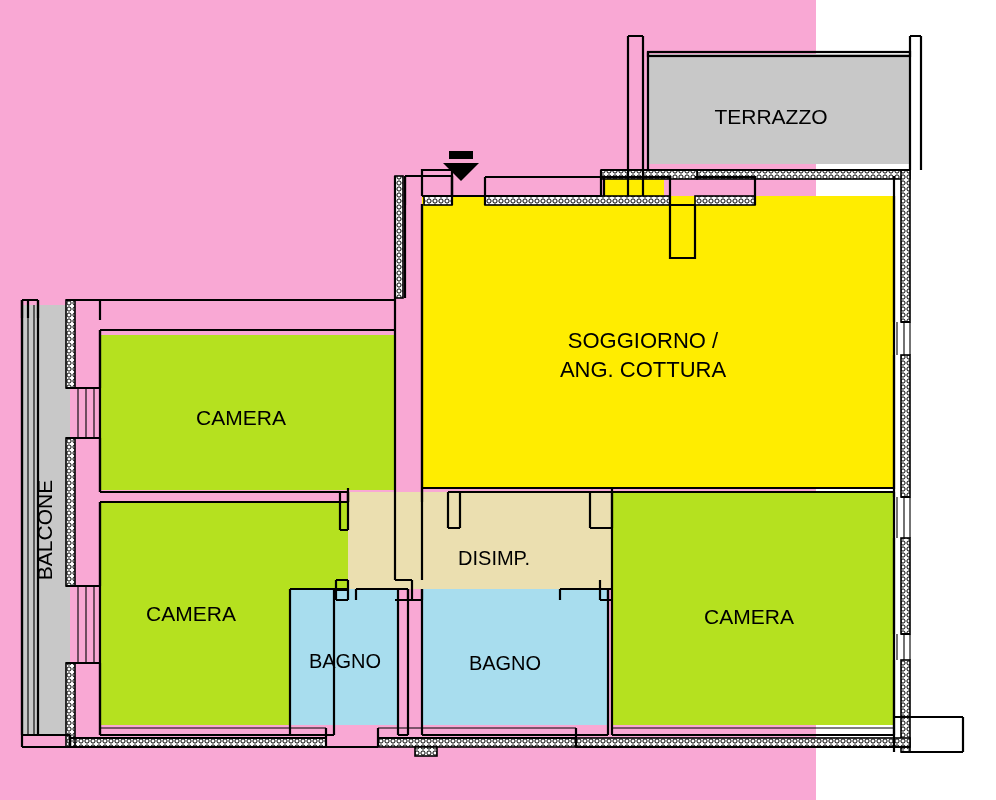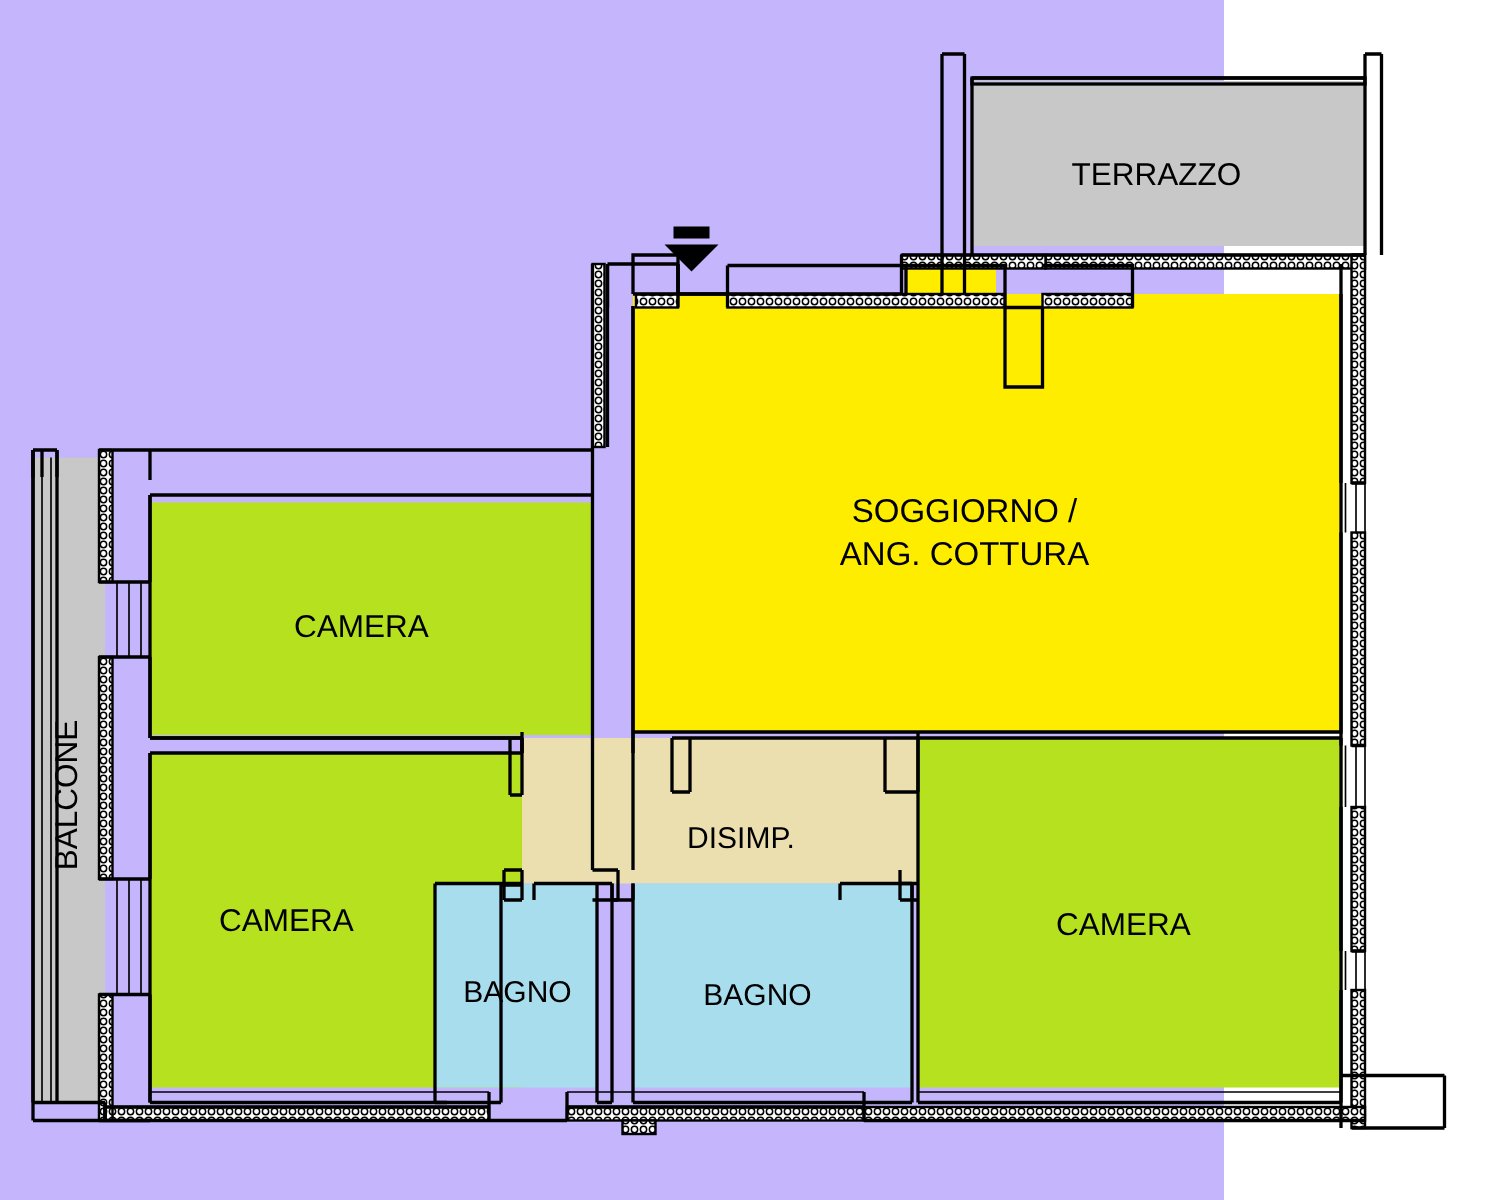--- a/index.html
+++ b/index.html
@@ -10,21 +10,21 @@
   body {
     width: 996px;
     height: 800px;
     font-family: "Liberation Sans", sans-serif;
     overflow: hidden;
   }
   #plan-root {
     position: relative;
     width: 816px;
     height: 800px;
-    background: #c4b5fd;
+    background: #f9a8d4;
     text-align: center;
   }
   svg#floorplan {
     display: block;
     width: 996px;
     height: 800px;
   }
   .room-label {
     font-family: "Liberation Sans", sans-serif;
     font-weight: 400;

